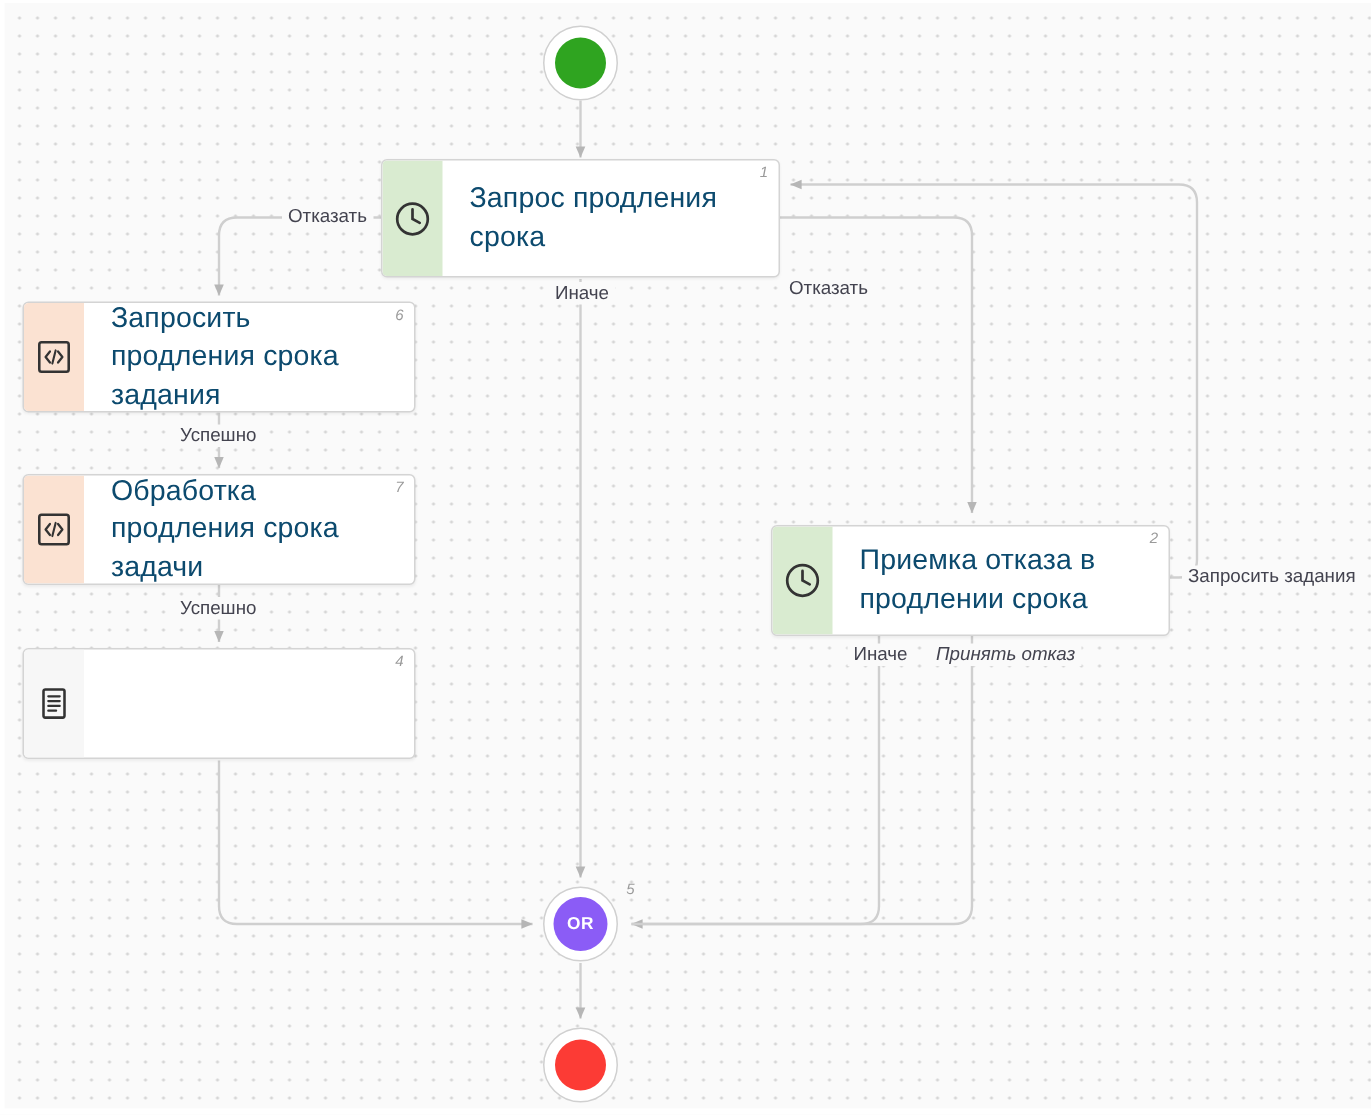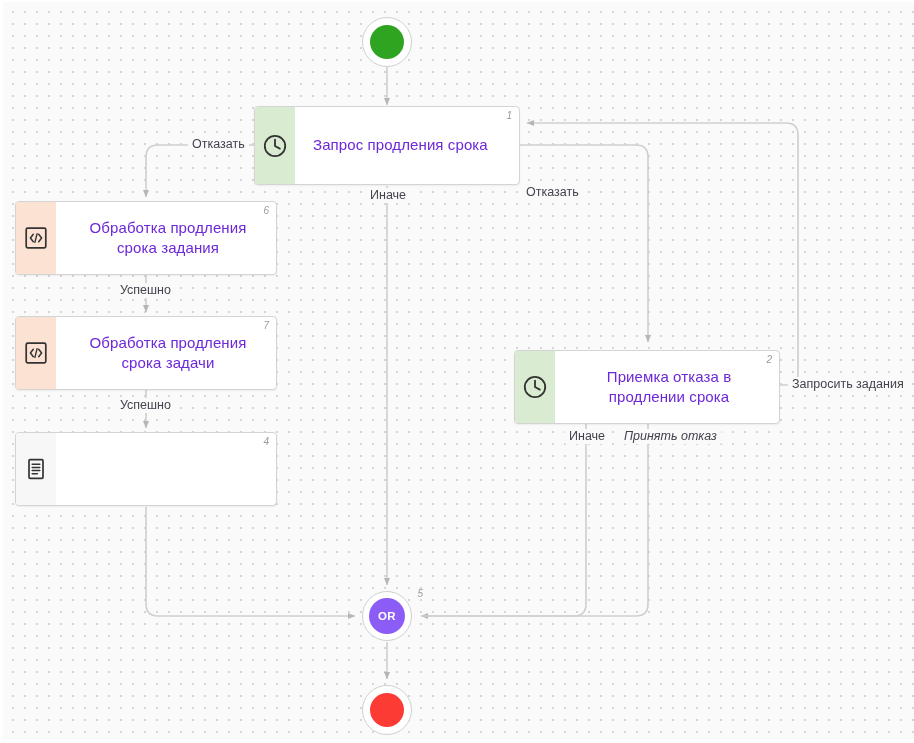--- a/index.html
+++ b/index.html
@@ -55,25 +55,24 @@
   .icon-gray  { background: #f7f7f7; }
 
   .node-body {
     position: relative;
     flex: 1 1 auto;
     display: flex;
     align-items: center;
     padding: 0 14px 0 18px;
   }
   .node-label {
-    font-size: 15px;
-    color: #6d28d9;
+    font-size: 19px;
+    color: #0c4a6e;
     line-height: 1.35;
     letter-spacing: 0.1px;
-    text-align: center;
   }
   .node-num {
     position: absolute;
     top: 3px;
     right: 7px;
     font-size: 10px;
     color: #9a9a9a;
     font-style: italic;
   }
 
@@ -218,21 +217,21 @@
     <div class="node-icon icon-peach">
       <svg width="24" height="24" viewBox="0 0 24 24">
         <rect x="2.2" y="2.2" width="19.6" height="19.6" rx="1.5" fill="none" stroke="#333" stroke-width="1.7"></rect>
         <path d="M9.3,8.3 L6.4,12 L9.3,15.7" fill="none" stroke="#333" stroke-width="1.5" stroke-linecap="round" stroke-linejoin="round"></path>
         <path d="M14.7,8.3 L17.6,12 L14.7,15.7" fill="none" stroke="#333" stroke-width="1.5" stroke-linecap="round" stroke-linejoin="round"></path>
         <path d="M13.1,7.6 L10.9,16.4" fill="none" stroke="#333" stroke-width="1.4" stroke-linecap="round"></path>
       </svg>
     </div>
     <div class="node-body">
       <span class="node-num">6</span>
-      <span class="node-label">Обработка продления срока задания</span>
+      <span class="node-label">Запросить продления срока задания</span>
     </div>
   </div>
 
   <div class="node" style="left:12px; top:314px; width:262px; height:74px;">
     <div class="node-icon icon-peach">
       <svg width="24" height="24" viewBox="0 0 24 24">
         <rect x="2.2" y="2.2" width="19.6" height="19.6" rx="1.5" fill="none" stroke="#333" stroke-width="1.7"></rect>
         <path d="M9.3,8.3 L6.4,12 L9.3,15.7" fill="none" stroke="#333" stroke-width="1.5" stroke-linecap="round" stroke-linejoin="round"></path>
         <path d="M14.7,8.3 L17.6,12 L14.7,15.7" fill="none" stroke="#333" stroke-width="1.5" stroke-linecap="round" stroke-linejoin="round"></path>
         <path d="M13.1,7.6 L10.9,16.4" fill="none" stroke="#333" stroke-width="1.4" stroke-linecap="round"></path>

